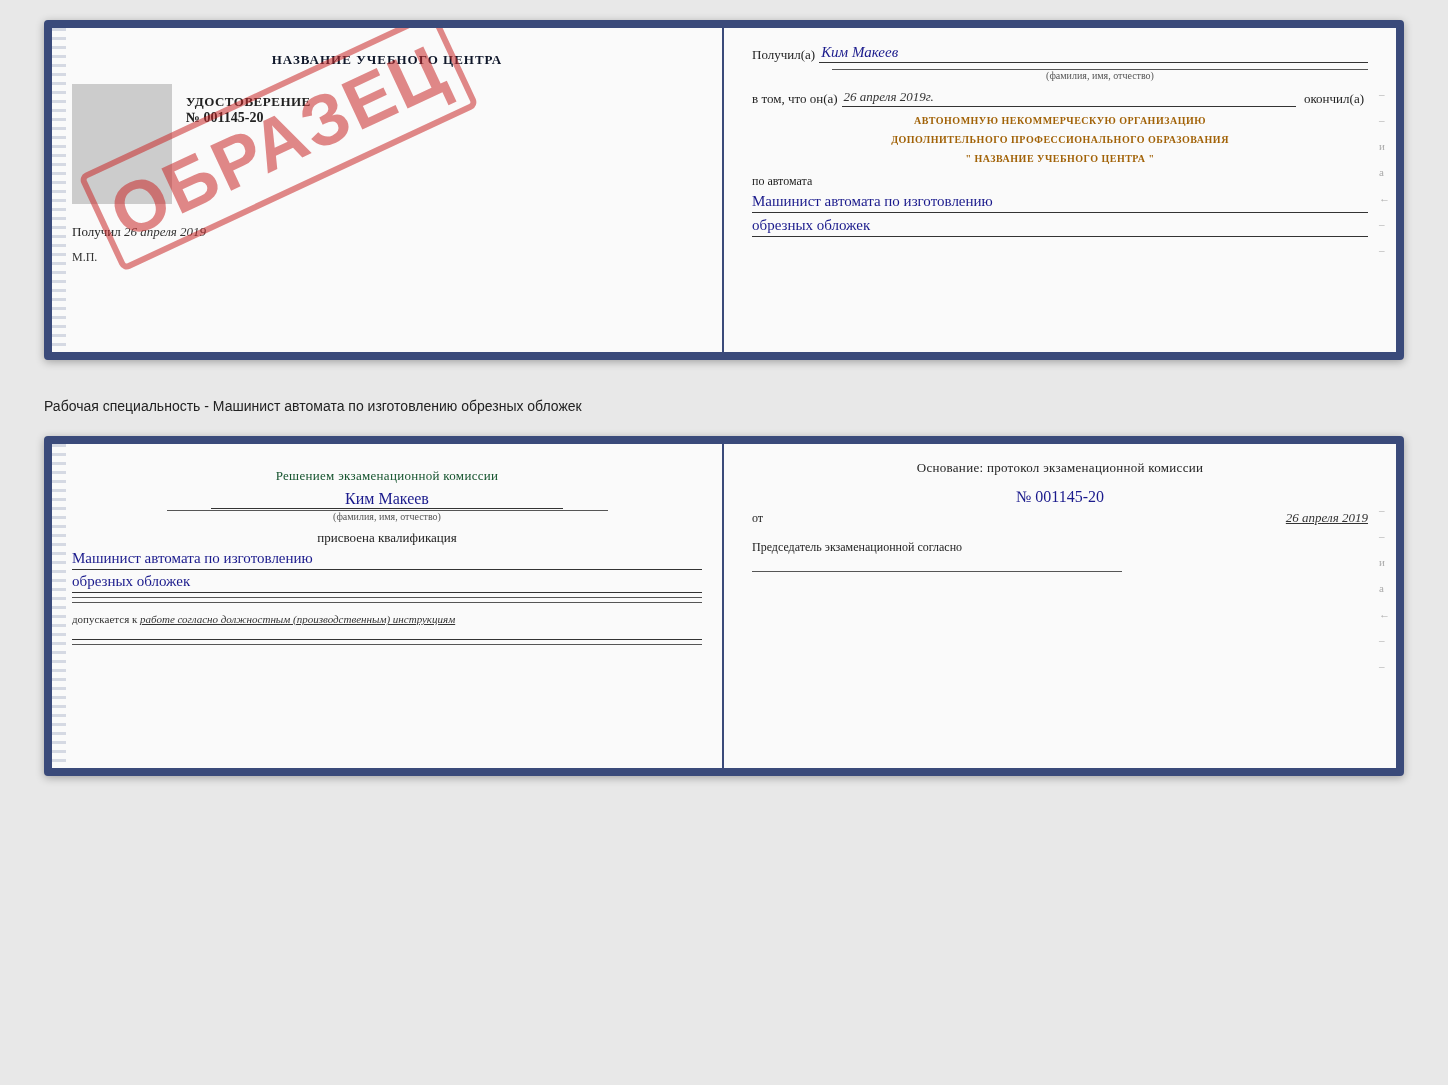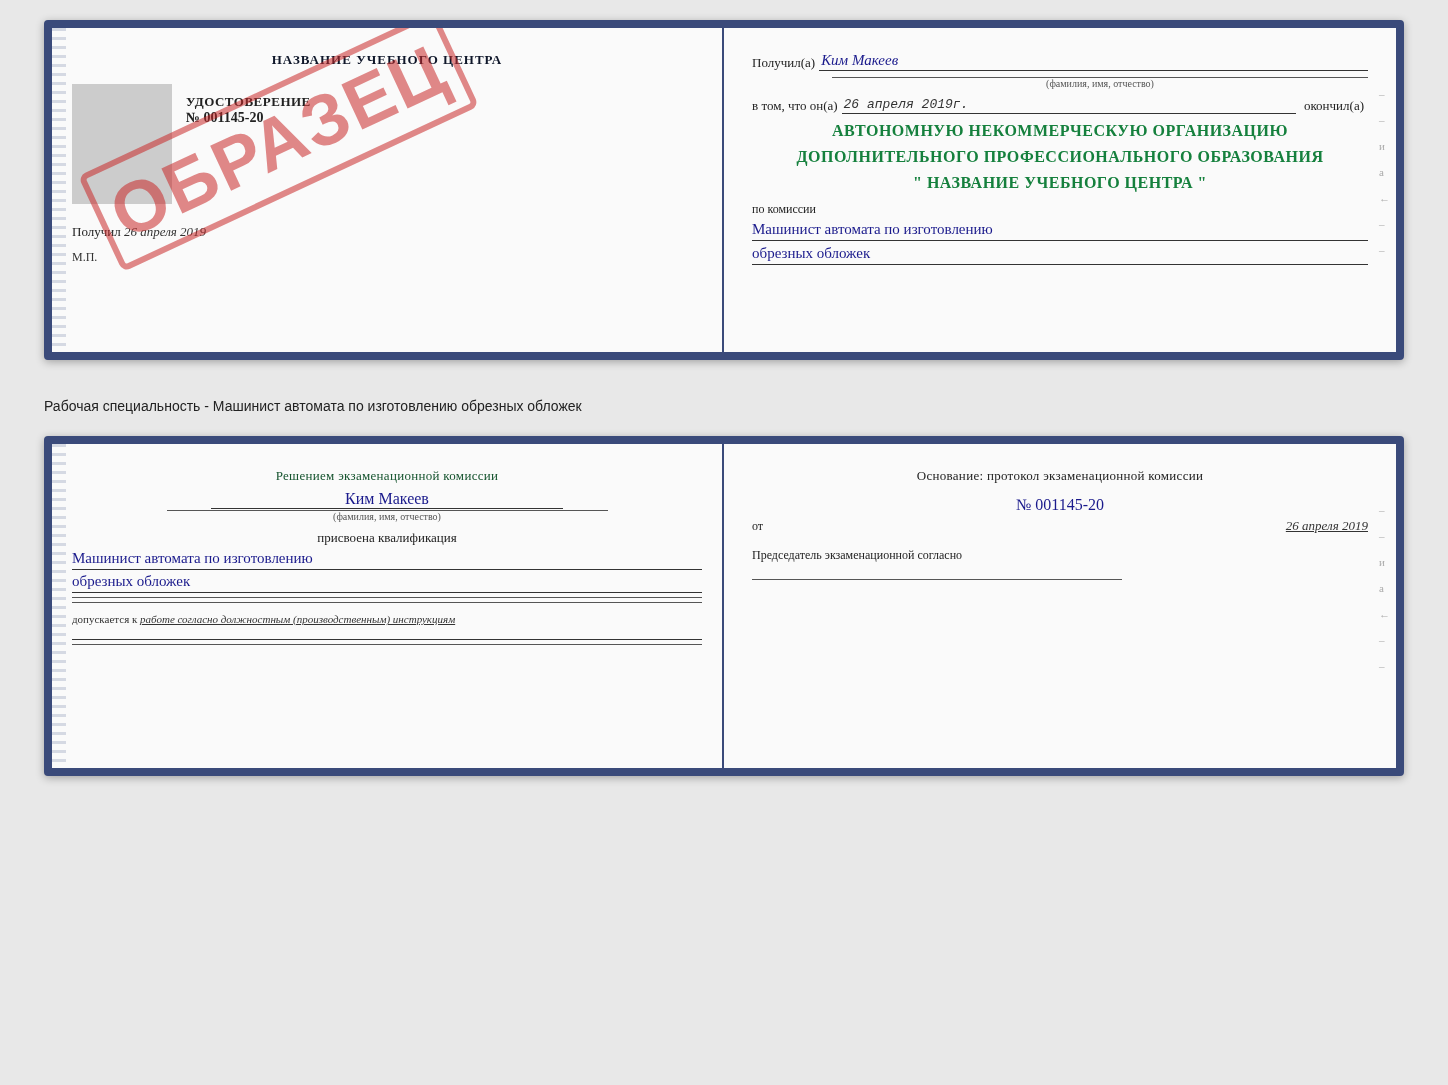--- a/index.html
+++ b/index.html
@@ -29,21 +29,21 @@
     .doc-left {
       width: 50%;
       border-right: 2px solid #3a4a7a;
       padding: 24px 20px;
       position: relative;
       background: #fafafa;
     }
 
     .doc-right {
       width: 50%;
-      padding: 24px 28px;
+      padding: 16px 28px;
       position: relative;
       background: #fafafa;
     }
 
     
     .doc-title {
       text-align: center;
       font-size: 13px;
       font-weight: bold;
       letter-spacing: 1px;
@@ -123,46 +123,46 @@
       white-space: nowrap;
       margin-right: 4px;
     }
 
     .underline-value {
       border-bottom: 1px solid #333;
       flex: 1;
       min-width: 60px;
       font-style: italic;
       padding: 0 4px 1px 2px;
-      font-family: Liberation Mono, monospace;
+      font-family: Liberation Serif, serif;
     }
 
     .handwritten {
       font-family: 'Segoe Script', 'Brush Script MT', cursive;
       font-size: 15px;
       color: #1a1a8c;
     }
 
     .small-label {
       text-align: center;
       font-size: 10px;
       color: #555;
       border-top: 1px solid #555;
       display: block;
       width: 100%;
       margin-top: 1px;
     }
 
     .section-title {
       text-align: center;
-      font-size: 16px;
+      font-size: 10px;
       font-weight: bold;
       letter-spacing: 0.5px;
       margin: 8px 0 4px;
-      color: #15803d;
+      color: #a16207;
     }
 
     .profession-line {
       font-size: 12px;
       color: #222;
       margin-bottom: 4px;
     }
 
     .profession-value {
       font-family: 'Segoe Script', cursive;
@@ -368,21 +368,21 @@
     <div class="line-row" style="margin-top:6px;">
       <span class="line-label">в том, что он(а)</span>
       <span class="underline-value date-value">26 апреля 2019г.</span>
       <span class="line-label" style="margin-left:8px;">окончил(а)</span>
     </div>
 
     <div class="section-title" style="margin-top:8px;">АВТОНОМНУЮ НЕКОММЕРЧЕСКУЮ ОРГАНИЗАЦИЮ</div>
     <div class="section-title">ДОПОЛНИТЕЛЬНОГО ПРОФЕССИОНАЛЬНОГО ОБРАЗОВАНИЯ</div>
     <div class="section-title">"  НАЗВАНИЕ УЧЕБНОГО ЦЕНТРА  "</div>
 
-    <div class="profession-line" style="margin-top:10px;">по комиссии</div>
+    <div class="profession-line" style="margin-top:10px;">по автомата</div>
     <span class="profession-value">Машинист автомата по изготовлению</span>
     <span class="profession-value">обрезных обложек</span>
 
     <div class="margin-marks">
       <span>–</span>
         <span>–</span>
         <span>и</span>
         <span>а</span>
         <span>←</span>
         <span>–</span>

